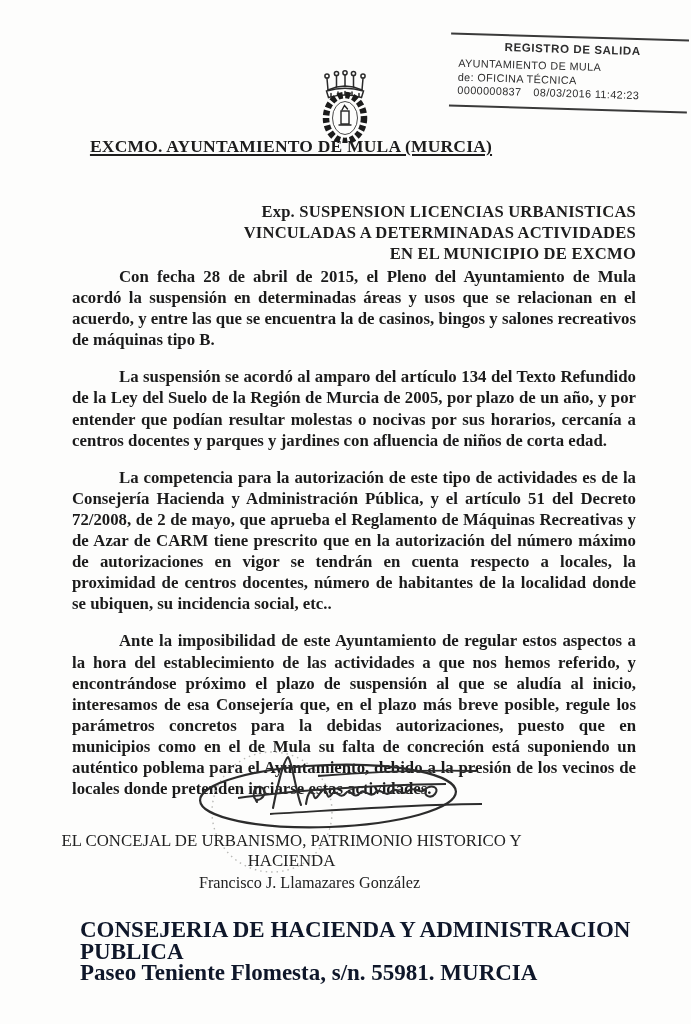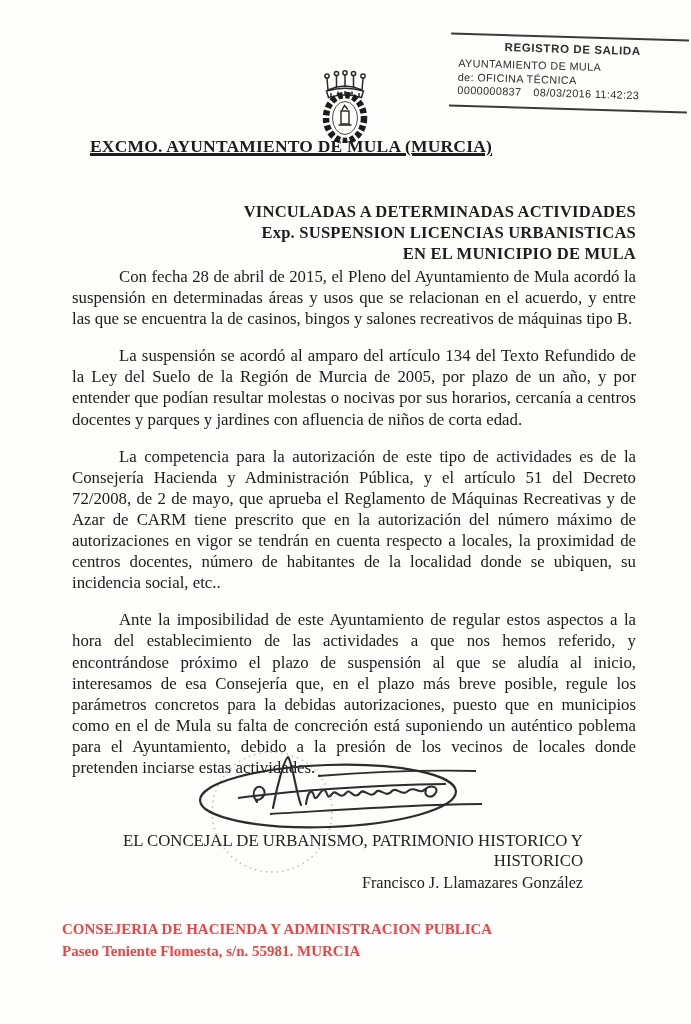--- a/index.html
+++ b/index.html
@@ -55,21 +55,20 @@
   .header {
     position: absolute;
     top: 136px;
     left: 0;
     width: 582px;
     text-align: center;
     font-weight: bold;
     font-size: 17.5px;
     line-height: 21px;
     letter-spacing: 0.2px;
-    text-decoration: underline;
   }
   .header-title {
     text-decoration: underline;
     text-underline-offset: 2px;
     text-decoration-thickness: 1.6px;
   }
 
   
   .subject {
     position: absolute;
@@ -86,54 +85,54 @@
   .body-text {
     position: absolute;
     top: 266px;
     left: 72px;
     width: 564px;
     font-size: 16.8px;
     line-height: 21.1px;
     text-align: justify;
     color: #1b1b1b;
   }
-  .body-text p { text-indent: 47px; margin-bottom: 16px; }
+  .body-text p { text-indent: 47px; margin-bottom: 16px; font-weight: bold; }
 
   
   .signature-svg {
     position: absolute;
     top: 744px;
     left: 160px;
     width: 330px;
     height: 150px;
     pointer-events: none;
   }
 
   
   .signer {
     position: absolute;
     top: 831px;
     left: 0;
     width: 583px;
-    text-align: right;
+    text-align: center;
     font-size: 16.8px;
     line-height: 20px;
     color: #222;
   }
   .signer-name { font-size: 16.2px; margin-top: 2px; margin-left: 36px; }
 
   
   .recipient {
     position: absolute;
     top: 919px;
-    left: 62px;
-    font-weight: bold;
-    font-size: 15px;
+    left: 80px;
+    font-weight: bold;
+    font-size: 23px;
     line-height: 21.5px;
-    color: #ef4444;
+    color: #0f172a;
   }
 </style>
 </head>
 <body>
 
 <div class="page">
 
   <div class="stamp">
     <div class="stamp-title">REGISTRO DE SALIDA</div>
     <div class="stamp-line">AYUNTAMIENTO DE MULA</div>
@@ -162,23 +161,23 @@
       <rect x="36" y="42" width="8" height="13"></rect>
       <path d="M34,56 h12"></path>
     </g>
   </svg>
 
   <div class="header">
     <div class="header-title">EXCMO. AYUNTAMIENTO DE MULA (MURCIA)</div>
   </div>
 
   <div class="subject">
+    <div>Exp. SUSPENSION LICENCIAS URBANISTICAS</div>
     <div>VINCULADAS A DETERMINADAS ACTIVIDADES</div>
-    <div>Exp. SUSPENSION LICENCIAS URBANISTICAS</div>
-    <div>EN EL MUNICIPIO DE MULA</div>
+    <div>EN EL MUNICIPIO DE EXCMO</div>
   </div>
 
   <div class="body-text">
     <p>Con fecha 28 de abril de 2015, el Pleno del Ayuntamiento de Mula acordó la suspensión en determinadas áreas y usos que se relacionan en el acuerdo, y entre las que se encuentra la de casinos, bingos y salones recreativos de máquinas tipo B.</p>
     <p>La suspensión se acordó al amparo del artículo 134 del Texto Refundido de la Ley del Suelo de la Región de Murcia de 2005, por plazo de un año, y por entender que podían resultar molestas o nocivas por sus horarios, cercanía a centros docentes y parques y jardines con afluencia de niños de corta edad.</p>
     <p>La competencia para la autorización de este tipo de actividades es de la Consejería Hacienda y Administración Pública, y el artículo 51 del Decreto 72/2008, de 2 de mayo, que aprueba el Reglamento de Máquinas Recreativas y de Azar de CARM tiene prescrito que en la autorización del número máximo de autorizaciones en vigor se tendrán en cuenta respecto a locales, la proximidad de centros docentes, número de habitantes de la localidad donde se ubiquen, su incidencia social, etc..</p>
     <p>Ante la imposibilidad de este Ayuntamiento de regular estos aspectos a la hora del establecimiento de las actividades a que nos hemos referido, y encontrándose próximo el plazo de suspensión al que se aludía al inicio, interesamos de esa Consejería que, en el plazo más breve posible, regule los parámetros concretos para la debidas autorizaciones, puesto que en municipios como en el de Mula su falta de concreción está suponiendo un auténtico poblema para el Ayuntamiento, debido a la presión de los vecinos de locales donde pretenden inciarse estas actividades.</p>
   </div>
 
   <svg class="signature-svg" viewBox="0 0 330 150">
@@ -195,21 +194,21 @@
     <g fill="none" stroke="#2e2e2e" stroke-width="2.1" stroke-linecap="round" stroke-linejoin="round">
       <path d="M97,58 C88,46 100,38 104,46 C107,53 96,60 94,53"></path>
       <path d="M113,64 C117,42 124,16 128,13 C132,17 136,48 141,61"></path>
       <path d="M146,60 C148,47 152,44 154,52 C156,59 160,46 164,46 C168,46 166,58 172,50 C176,44 180,57 186,49 C190,43 194,57 200,49 C204,43 210,56 216,48 C220,43 226,55 232,47 C236,42 242,53 248,47 C254,41 260,51 264,46"></path>
       <path d="M264,46 C272,39 280,44 275,50 C271,55 263,52 266,46"></path>
     </g>
   </svg>
 
   <div class="signer">
     <div>EL CONCEJAL DE URBANISMO, PATRIMONIO HISTORICO Y</div>
-    <div>HISTORICO</div>
+    <div>HACIENDA</div>
     <div class="signer-name">Francisco J. Llamazares González</div>
   </div>
 
   <div class="recipient">
     <div>CONSEJERIA DE HACIENDA Y ADMINISTRACION PUBLICA</div>
     <div>Paseo Teniente Flomesta, s/n. 55981. MURCIA</div>
   </div>
 
 </div>
 

